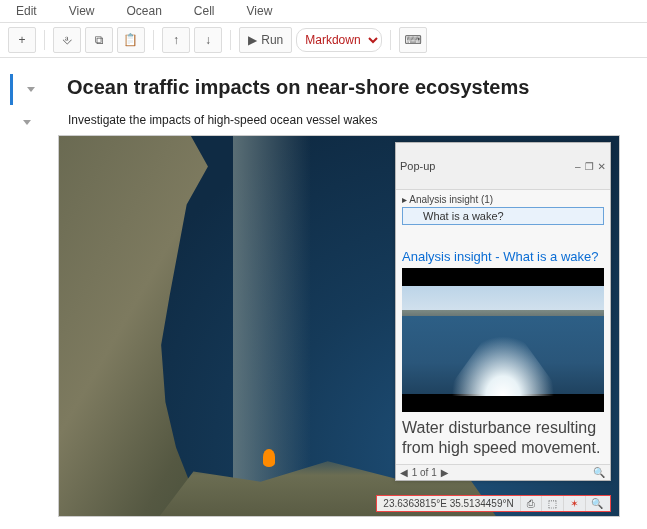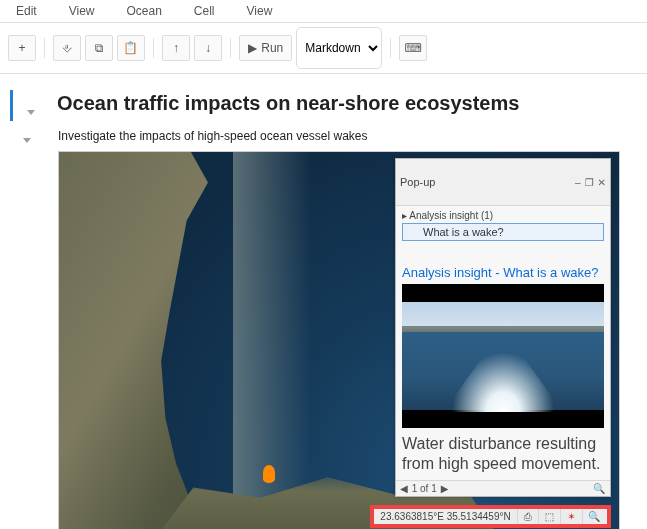--- a/index.html
+++ b/index.html
@@ -2,23 +2,23 @@
 <html><head>
 <meta charset="utf-8">
 <style>
   html,body{margin:0;padding:0;font-family:"Segoe UI",Arial,sans-serif;font-size:12px;color:#333;background:#fff;width:647px;height:529px;overflow:hidden}
   .menubar{display:flex;gap:32px;padding:4px 16px;border-bottom:1px solid #e0e0e0;color:#555}
   .menubar span{cursor:default}
   .toolbar{display:flex;align-items:center;gap:4px;padding:4px 8px;border-bottom:1px solid #e0e0e0}
   .tbtn{width:26px;height:24px;display:flex;align-items:center;justify-content:center;border:1px solid #dcdcdc;border-radius:2px;background:#fafafa;color:#555;font-size:12px}
   .tbtn.wide{width:auto;padding:0 8px;gap:4px}
   .tsep{width:1px;height:20px;background:#e0e0e0;margin:0 4px}
-  select.celltype{height:42px;border:1px solid #dcdcdc;border-radius:5px;background:#fff;font-size:12px;color:#000000;padding:0 4px}
+  select.celltype{height:24px;border:1px solid #dcdcdc;border-radius:10px;background:#fff;font-size:12px;color:#b91c1c;padding:0 4px}
   .notebook{padding:16px 10px 0 10px}
-  .cell{display:flex;align-items:flex-end;gap:14px;margin-bottom:8px}
+  .cell{display:flex;align-items:center;gap:24px;margin-bottom:8px}
   .gutter{width:34px;display:flex;justify-content:center;padding-top:4px;color:#9e9e9e}
   .title-row{border-left:3px solid #257dd4;padding:2px 0 6px 6px}
   .title-row .gutter{width:24px}
   h1.nbtitle{margin:0;font-size:20px;font-weight:700;color:#222}
   .subhdr{font-size:12px;font-weight:400;color:#222}
   .mapwrap{margin-left:48px;width:560px;height:380px;position:relative;background:#132e4a;border:1px solid #ccc;overflow:hidden}
   
   .sea{position:absolute;inset:0;background:
       radial-gradient(circle at 70% 85%, #1e4f78 0%, #153a59 35%, #0f2b44 70%);}
   .land{position:absolute;left:0;top:0;width:38%;height:100%;
@@ -42,21 +42,21 @@
   .thumb{margin-top:4px;width:100%;height:144px;background:#000;position:relative;overflow:hidden}
   .thumb .sky{position:absolute;left:0;top:18px;width:100%;height:30px;background:linear-gradient(#bcd4e8,#d6e3ee)}
   .thumb .hills{position:absolute;left:0;top:42px;width:100%;height:10px;background:linear-gradient(#7d8a84,#5e6b6c)}
   .thumb .ocean{position:absolute;left:0;top:48px;width:100%;height:78px;background:linear-gradient(#2d5f86 0%,#2a567a 60%,#1f425f 100%)}
   .thumb .wake{position:absolute;left:50%;top:58px;width:120px;height:70px;transform:translateX(-50%);
       background:radial-gradient(ellipse at 50% 100%, #fff 0%, #e9f3f7 20%, rgba(255,255,255,0) 60%);
       clip-path:polygon(42% 0%, 58% 0%, 100% 100%, 0% 100%);} 
   .caption{margin-top:6px;font-size:16px;color:#444;line-height:1.25}
   .popup-ft{display:flex;align-items:center;justify-content:space-between;border-top:1px solid #d7d7d7;background:#f3f3f3;padding:2px 4px;font-size:10px;color:#555}
   .popup-ft .nav{display:flex;align-items:center;gap:4px}
-  .coordbar{position:absolute;right:8px;bottom:4px;background:rgba(245,245,245,.95);border:4px solid #ef4444;font-size:10px;color:#444;display:flex;align-items:center}
+  .coordbar{position:absolute;right:8px;bottom:4px;background:rgba(245,245,245,.95);border:1px solid #ef4444;font-size:10px;color:#444;display:flex;align-items:center}
   .coordbar .seg{padding:2px 6px;border-right:1px solid #d7d7d7}
   .coordbar .seg:last-child{border-right:none}
   .ic{display:inline-block;line-height:1}
   .tri{width:0;height:0;border-left:4px solid transparent;border-right:4px solid transparent;border-top:5px solid #9e9e9e}
 </style>
 </head>
 <body>
 
 <div class="menubar">
   <span>Edit</span>

